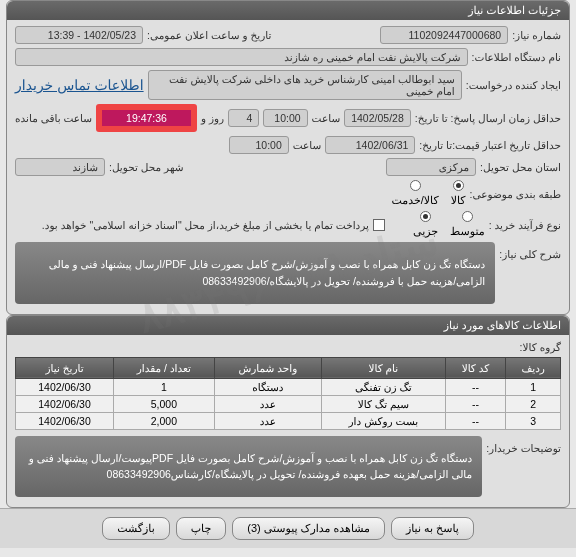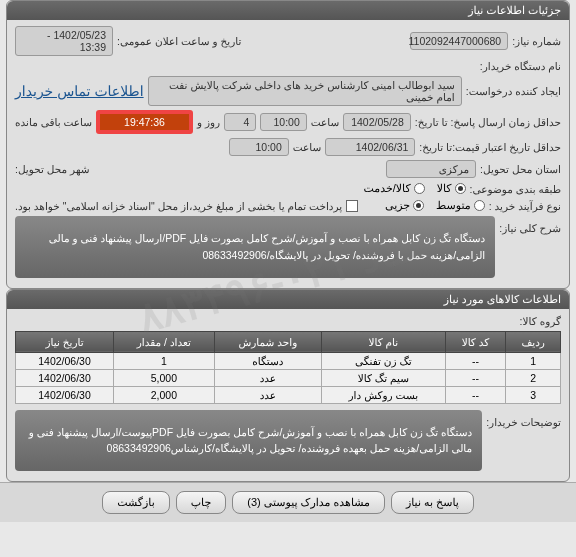--- a/index.html
+++ b/index.html
@@ -57,41 +57,42 @@
   border: 1px solid #999;
   border-radius: 3px;
   padding: 2px 6px;
   font-size: 10.5px;
   color: #333;
   min-height: 18px;
   display: inline-flex;
   align-items: center;
 }
 .field-dark {
-  background: #c2410c;
+  background: #be185d;
   color: #fff;
-  border: 4px solid #ef4444;
+  border: 6px solid #ef4444;
   border-radius: 3px;
   padding: 2px 24px;
   font-size: 10.5px;
 }
 .link {
   color: #1a5490;
   text-decoration: underline;
   font-size: 14px;
 }
 .radio-group {
   display: flex;
   gap: 12px;
   align-items: center;
 }
 .radio-item {
   display: flex;
   align-items: center;
   gap: 3px;
+  flex-direction: column;
 }
 .radio-circle {
   width: 11px; height: 11px;
   border: 1px solid #666;
   border-radius: 50%;
   background: #fff;
   display: inline-flex;
   align-items: center;
   justify-content: center;
 }
@@ -148,42 +149,43 @@
   border: 1px solid #888;
   border-radius: 8px;
   padding: 4px 14px;
   font-size: 11px;
   font-family: inherit;
   cursor: pointer;
 }
 .spacer { flex: 1; }
 .w60 { width: 60px; }
 .w90 { width: 90px; }
-.w120 { width: 98px; }
+.w120 { width: 128px; }
 .w40 { width: 40px; }
 </style>
 </head>
 <body>
 
 <div class="watermark">ستاد ۰۲۱-۸۸۳۴۹۶</div>
 
 <div class="panel">
   <div class="panel-header">جزئیات اطلاعات نیاز</div>
   <div class="panel-body">
 
     <div class="row">
       <span class="label">شماره نیاز:</span>
       <span class="field w120">1102092447000680</span>
       <span class="spacer"></span>
       <span class="label">تاریخ و ساعت اعلان عمومی:</span>
       <span class="field w120">1402/05/23 - 13:39</span>
     </div>
 
     <div class="row">
-      <span class="label">نام دستگاه خریدار:</span>
+      <span class="label">نام دستگاه اطلاعات:</span>
+      <span class="field" style="flex:1">شرکت پالایش نفت امام خمینی  ره  شازند</span>
     </div>
 
     <div class="row">
       <span class="label">ایجاد کننده درخواست:</span>
       <span class="field" style="flex:1">سید ابوطالب  امینی کارشناس خرید های داخلی  شرکت پالایش نفت امام خمینی</span>
       <a class="link">اطلاعات تماس خریدار</a>
     </div>
 
     <div class="row">
       <span class="label">حداقل زمان ارسال پاسخ:  تا تاریخ:</span>
@@ -201,20 +203,21 @@
       <span class="field w90">1402/06/31</span>
       <span class="label">ساعت</span>
       <span class="field w60">10:00</span>
     </div>
 
     <div class="row">
       <span class="label">استان محل تحویل:</span>
       <span class="field w90">مرکزی</span>
       <span class="spacer"></span>
       <span class="label">شهر محل تحویل:</span>
+      <span class="field w90">شازند</span>
     </div>
 
     <div class="row">
       <span class="label">طبقه بندی موضوعی:</span>
       <div class="radio-group">
         <div class="radio-item">
           <span class="radio-circle checked"></span>
           <span>کالا</span>
         </div>
         <div class="radio-item">

